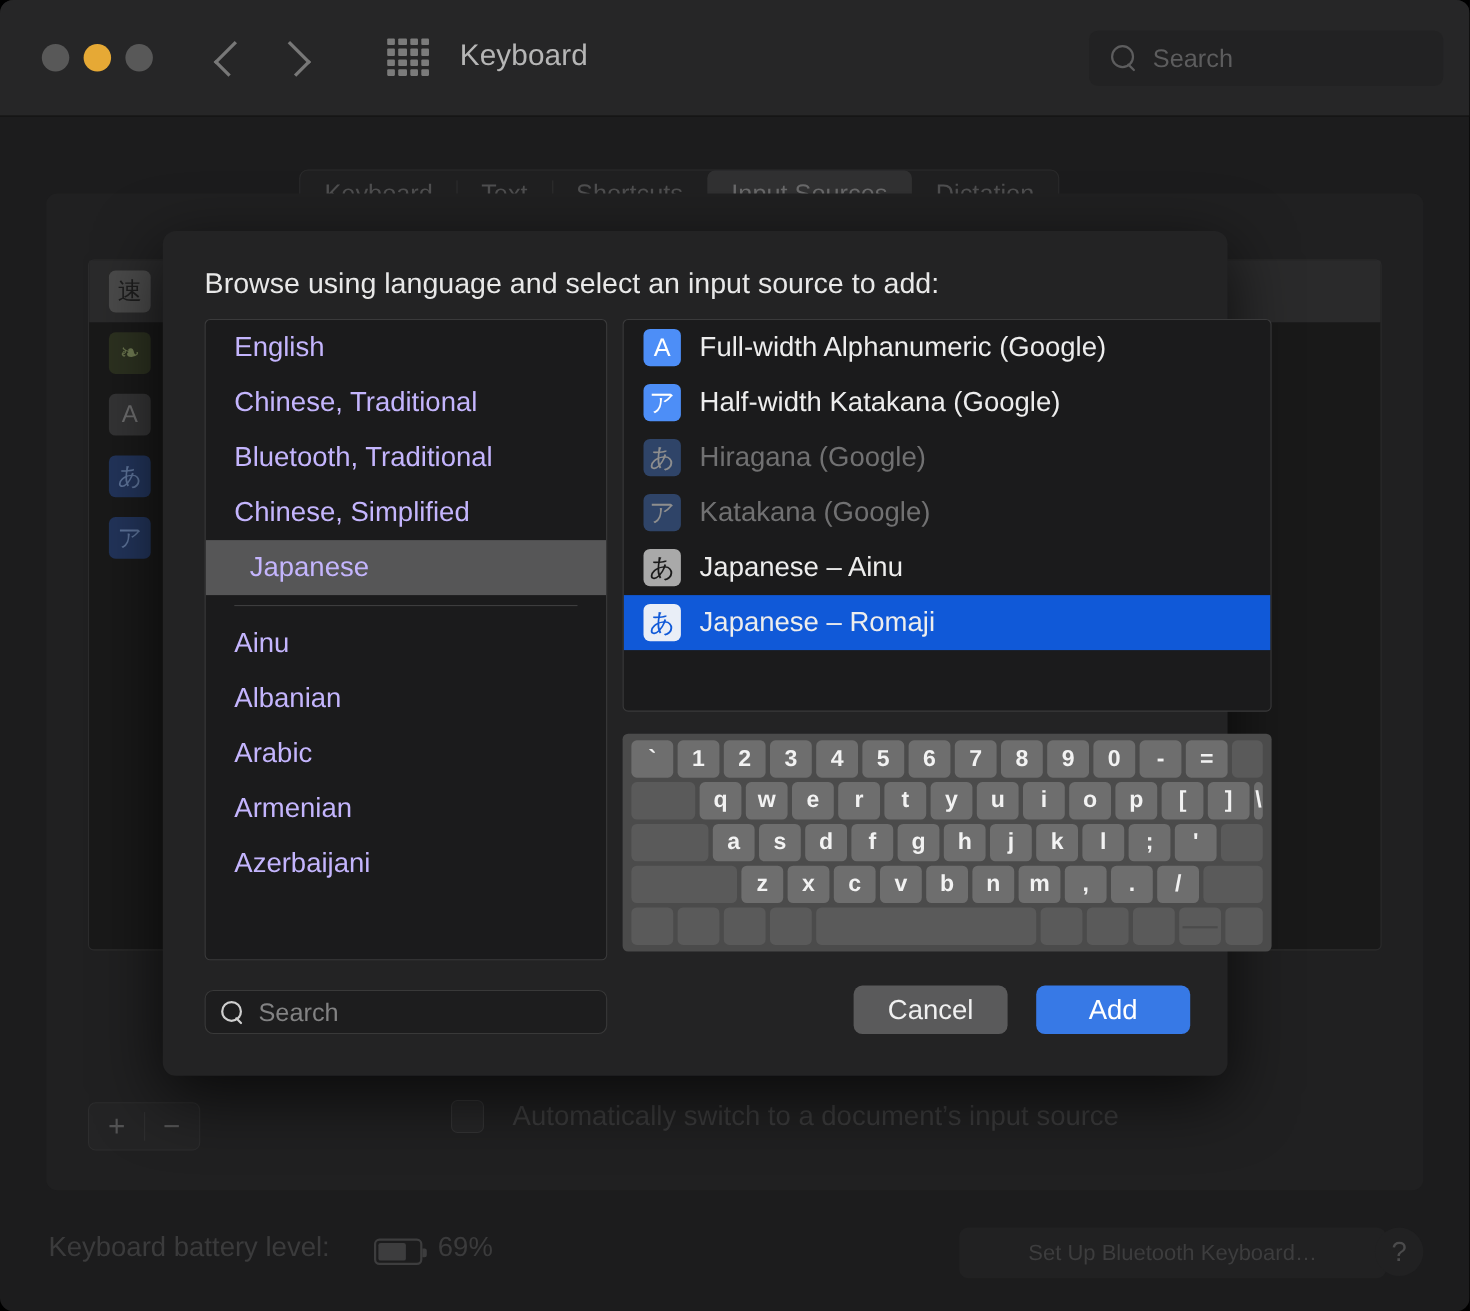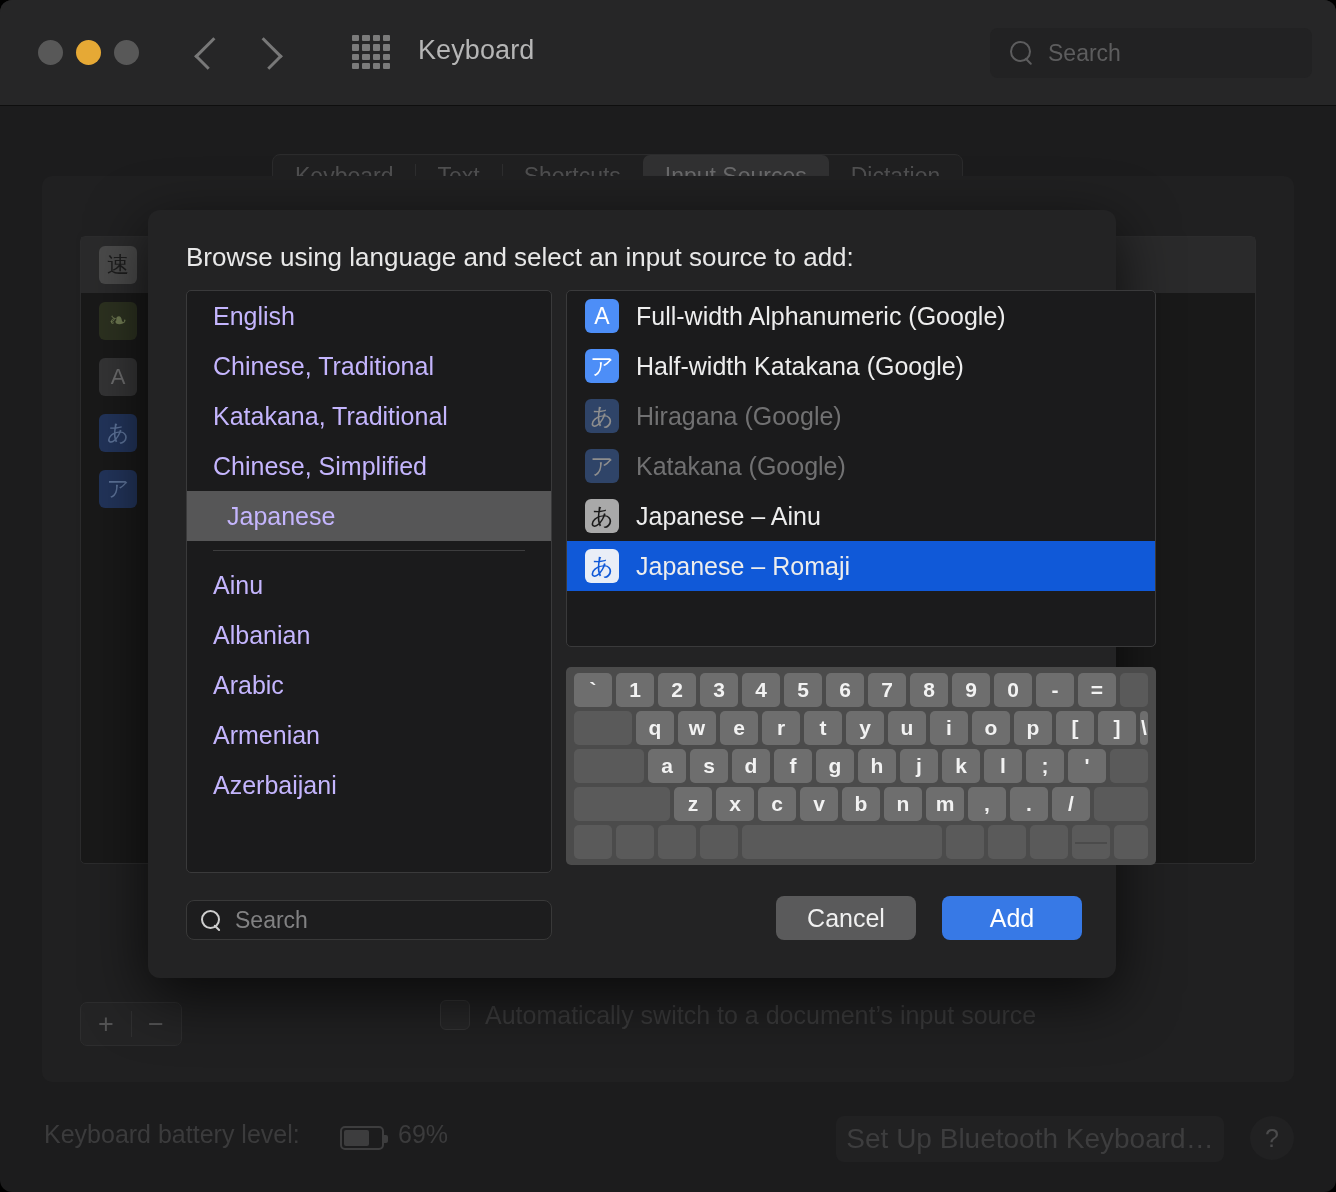--- a/index.html
+++ b/index.html
@@ -144,21 +144,21 @@
   .pmBtn {
     width: 50px; display: flex; align-items: center; justify-content: center;
     font-size: 27px; color: #535354; position: relative;
   }
   .pmBtn + .pmBtn::before {
     content: ""; position: absolute; left: 0; top: 8px; bottom: 8px; width: 1px; background: #303031;
   }
 
   .autoswitch {
     position: absolute; left: 410px; top: 1000px;
-    display: flex; align-items: center; gap: 15px; margin-left: 30px;
+    display: flex; align-items: center; gap: 26px;
   }
   .cbox {
     width: 30px; height: 30px; border-radius: 6px;
     background: #262627; border: 1px solid #333334;
   }
   .autoswitch span { font-size: 25px; color: #3a3a3b; }
 
   
   .battLabel {
     position: absolute; left: 44px; top: 1120px;
@@ -172,24 +172,24 @@
     content: ""; position: absolute; right: -6px; top: 7px;
     width: 4px; height: 8px; background: #3d3d3e; border-radius: 0 2px 2px 0;
   }
   .battFill {
     position: absolute; left: 2px; top: 2px; bottom: 2px;
     background: #3d3d3e; border-radius: 2px;
   }
   .battPct { position: absolute; left: 398px; top: 1120px; font-size: 25px; color: #3b3b3c; }
 
   .btBtn {
-    position: absolute; left: 836px; top: 1116px;
+    position: absolute; left: 872px; top: 1116px;
     width: 388px; height: 46px; border-radius: 8px;
     background: #212122; display: flex; align-items: center; justify-content: center;
-    font-size: 28px; color: #3d3d3e;
+    font-size: 20px; color: #3d3d3e;
   }
   .helpBtn {
     position: absolute; left: 1250px; top: 1116px;
     width: 44px; height: 44px; border-radius: 50%;
     background: #212122; display: flex; align-items: center; justify-content: center;
     font-size: 25px; color: #4b4b4c;
   }
 
   
   .sheet {
@@ -382,21 +382,21 @@
     <div class="battPct">69%</div>
     <div class="btBtn">Set Up Bluetooth Keyboard…</div>
     <div class="helpBtn">?</div>
 
     <div class="sheet">
       <div class="sheetTitle">Browse using language and select an input source to add:</div>
 
       <div class="langPane" id="langpane">
           <div class="langRow">English</div>
           <div class="langRow">Chinese, Traditional</div>
-          <div class="langRow">Katakana, Traditional</div>
+          <div class="langRow">Bluetooth, Traditional</div>
           <div class="langRow">Chinese, Simplified</div>
           <div class="langRow sel">Japanese</div>
           <div class="langSep"></div>
           <div class="langRow">Ainu</div>
           <div class="langRow">Albanian</div>
           <div class="langRow">Arabic</div>
           <div class="langRow">Armenian</div>
           <div class="langRow">Azerbaijani</div>
         </div>
 

